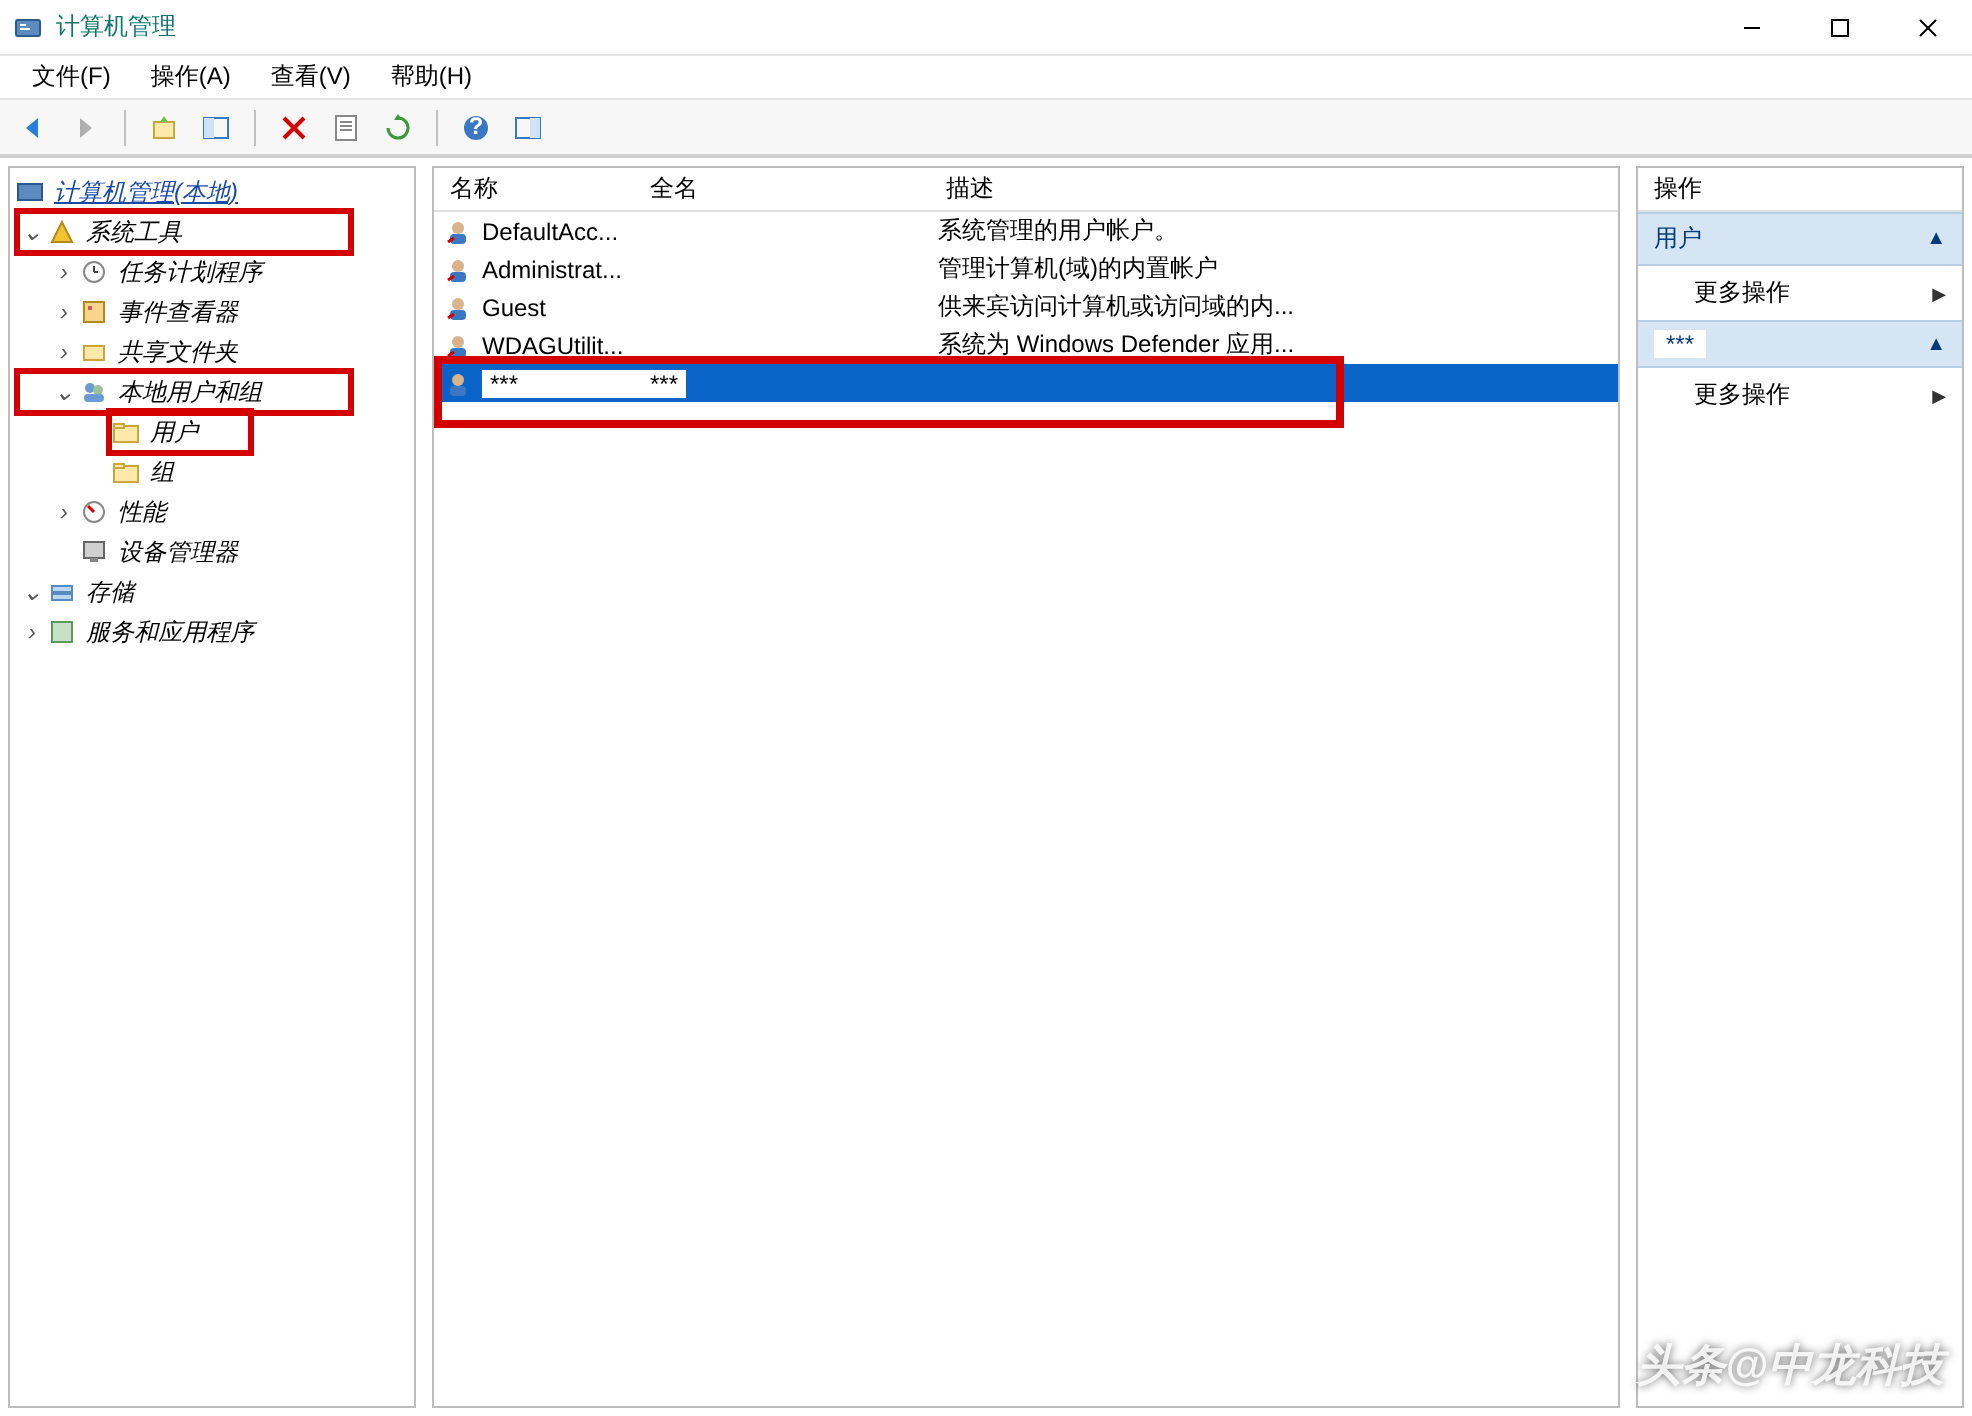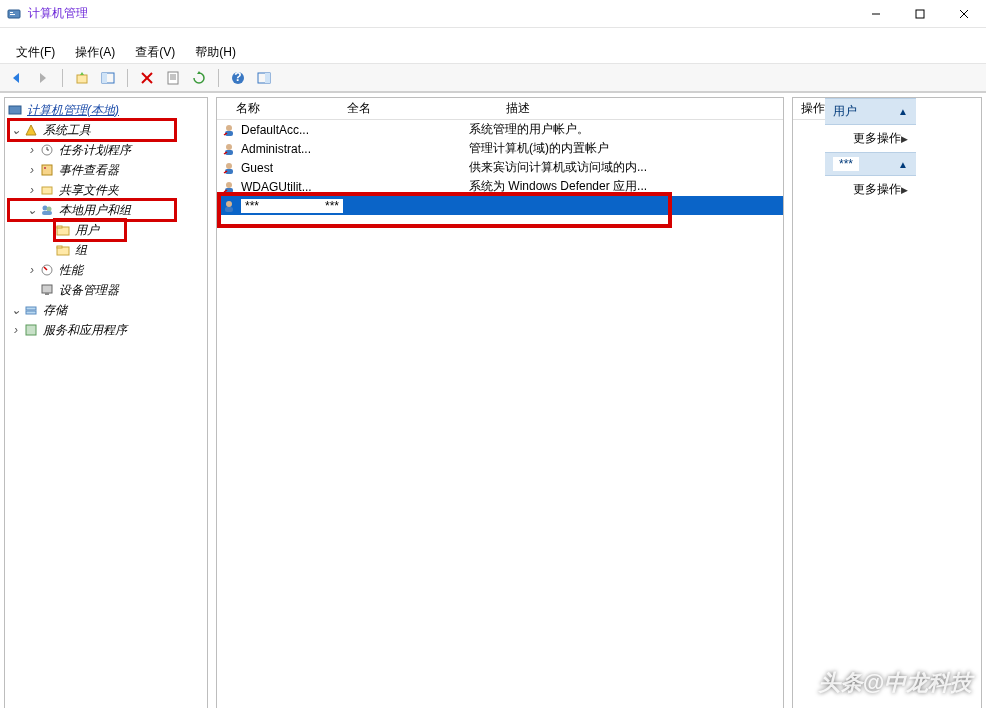--- a/index.html
+++ b/index.html
@@ -1,54 +1,54 @@
 <!DOCTYPE html>
 <html><head>
 <meta charset="utf-8">
 <style>
   * { box-sizing: border-box; margin: 0; padding: 0; font-family: "Microsoft YaHei", "SimSun", Arial, sans-serif; font-size: 12px; }
   html, body { width: 986px; height: 708px; background: #fff; overflow: hidden; }
 
   
   .titlebar { display: flex; align-items: center; height: 28px; padding-left: 6px; background: #fff; border-bottom: 1px solid #e5e5e5; }
   .titlebar .icon-slot { width: 16px; height: 16px; display: flex; align-items: center; justify-content: center; margin-right: 6px; }
-  .title-text { flex: 1; color: #6d28d9; }
+  .title-text { flex: 1; color: #0f766e; }
   .winbtns { display: flex; }
   .winbtn { width: 44px; height: 28px; display: flex; align-items: center; justify-content: center; color: #333; }
 
   
-  .menubar { display: flex; align-items: center; height: 22px; padding-left: 6px; background: #fff; border-bottom: 1px solid #e5e5e5; margin-top: 14px; }
+  .menubar { display: flex; align-items: center; height: 22px; padding-left: 6px; background: #fff; border-bottom: 1px solid #e5e5e5; }
   .menuitem { padding: 0 10px; color: #000; height: 100%; display: flex; align-items: center; }
 
   
   .toolbar { display: flex; align-items: center; height: 28px; padding: 0 6px; background: #f7f7f7; border-bottom: 1px solid #d0d0d0; gap: 4px; }
   .tb-sep { width: 1px; height: 18px; background: #c0c0c0; margin: 0 4px; }
   .tb-btn { width: 22px; height: 22px; display: flex; align-items: center; justify-content: center; border: 1px solid transparent; border-radius: 2px; }
 
   
   .main { display: flex; height: calc(708px - 28px - 22px - 28px); border-top: 1px solid #d0d0d0; }
   .panel { border: 1px solid #bdbdbd; margin: 4px; background: #fff; }
   .tree-panel { width: 204px; font-style: italic; }
   .list-panel { flex: 1; }
-  .action-panel { width: 190px; display: flex; flex-direction: row; }
+  .action-panel { width: 164px; display: flex; flex-direction: column; }
 
   
   .tree { padding-top: 2px; }
   .tree-row { display: flex; align-items: center; height: 20px; white-space: nowrap; }
   .expander { width: 14px; height: 14px; display: flex; align-items: center; justify-content: center; color: #555; }
   .tree-icon { width: 16px; height: 16px; display: flex; align-items: center; justify-content: center; margin-right: 4px; }
   .tree-label { color: #000; }
   .root-label { color: #1a4aa8; text-decoration: underline; }
   .indent { display: inline-block; }
   .row-redbox { position: relative; }
   .row-redbox::after { content: ""; position: absolute; top: -2px; bottom: -2px; left: 2px; right: 30px; border: 3px solid #d40000; pointer-events: none; }
 
   
   .list-header { display: flex; height: 22px; border-bottom: 1px solid #e0e0e0; background: #fff; }
-  .col { padding-left: 8px; display: flex; align-items: center; color: #000; border-right: 1px solid transparent; margin-left: 11px; }
+  .col { padding-left: 8px; display: flex; align-items: center; color: #000; border-right: 1px solid transparent; }
   .col.name { width: 100px; }
   .col.full { width: 148px; }
   .col.desc { flex: 1; }
 
   .list-body { position: relative; }
   .list-row { display: flex; align-items: center; height: 19px; padding-left: 4px; }
   .list-row .u-icon { width: 16px; height: 16px; display: flex; align-items: center; justify-content: center; margin-right: 4px; }
   .list-row .c-name { width: 80px; overflow: hidden; text-overflow: ellipsis; }
   .list-row .c-full { width: 148px; overflow: hidden; }
   .list-row .c-desc { flex: 1; overflow: hidden; }

